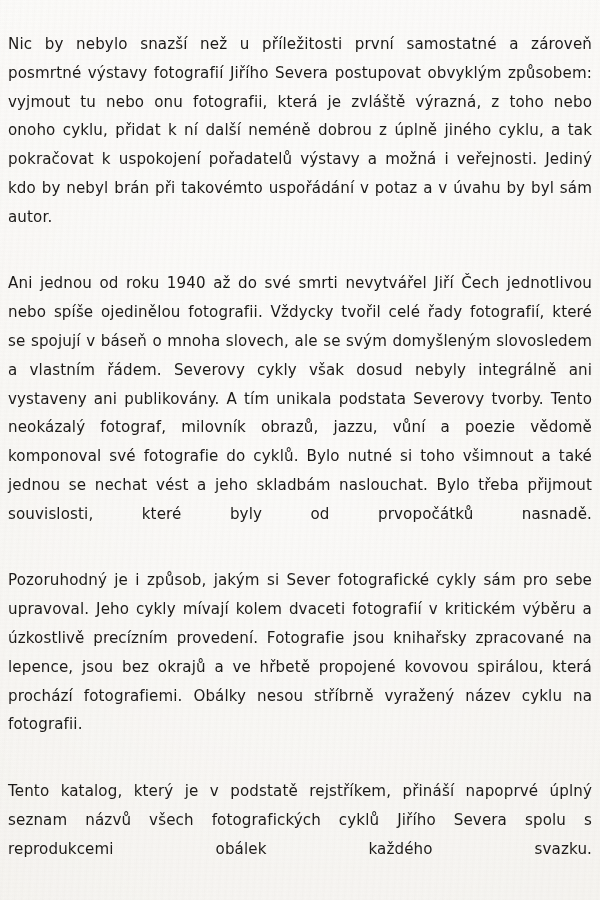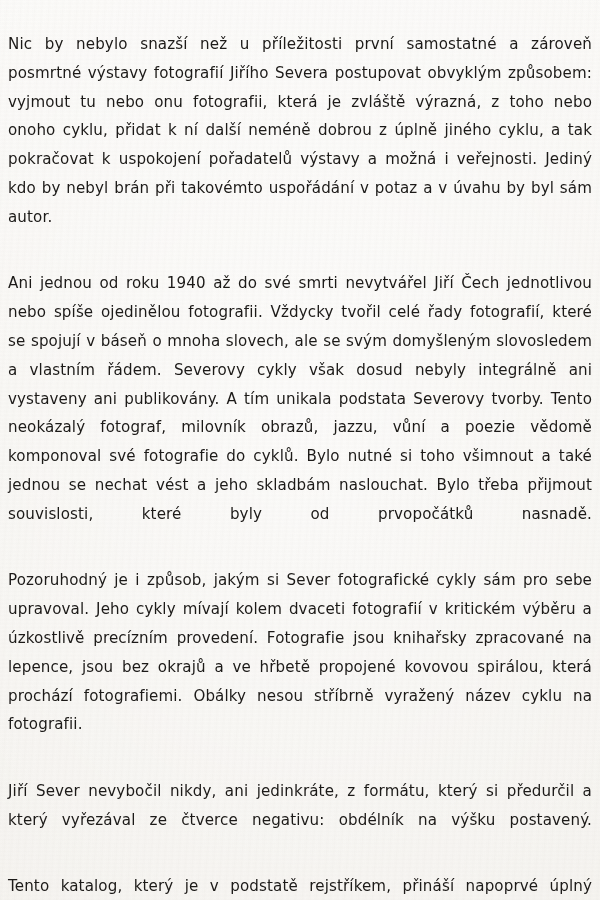--- a/index.html
+++ b/index.html
@@ -65,18 +65,17 @@
 
 <div class="page">
   <div class="body-text">
 
     <p class="para">Nic by nebylo snazší než u příležitosti první samostatné a zároveň posmrtné výstavy fotografií Jiřího Severa postupovat obvyklým způsobem: vyjmout tu nebo onu fotografii, která je zvláště výrazná, z toho nebo onoho cyklu, přidat k ní další neméně dobrou z úplně jiného cyklu, a tak pokračovat k uspokojení pořadatelů výstavy a možná i veřejnosti. Jediný kdo by nebyl brán při takovémto uspořádání v potaz a v úvahu by byl sám autor.</p>
 
     <p class="para">Ani jednou od roku 1940 až do své smrti nevytvářel Jiří Čech jednotlivou nebo spíše ojedinělou fotografii. Vždycky tvořil celé řady fotografií, které se spojují v báseň o mnoha slovech, ale se svým domyšleným slovosledem a vlastním řádem. Severovy cykly však dosud nebyly integrálně ani vystaveny ani publikovány. A tím unikala podstata Severovy tvorby. Tento neokázalý fotograf, milovník obrazů, jazzu, vůní a poezie vědomě komponoval své fotografie do cyklů. Bylo nutné si toho všimnout a také jednou se nechat vést a jeho skladbám naslouchat. Bylo třeba přijmout souvislosti, které byly od prvopočátků nasnadě.</p>
 
     <p class="para">Pozoruhodný je i způsob, jakým si Sever fotografické cykly sám pro sebe upravoval. Jeho cykly mívají kolem dvaceti fotografií v kritickém výběru a úzkostlivě precízním provedení. Fotografie jsou knihařsky zpracované na lepence, jsou bez okrajů a ve hřbetě propojené kovovou spirálou, která prochází fotografiemi. Obálky nesou stříbrně vyražený název cyklu na fotografii.</p>
 
-    <p class="para">Jiří Sever nevybočil nikdy, ani jedinkráte, z formátu, který si předurčil a který vyřezával ze čtverce negativu: obdélník na výšku postavený.</p>
 
     <p class="para">Tento katalog, který je v podstatě rejstříkem, přináší napoprvé úplný seznam názvů všech fotografických cyklů Jiřího Severa spolu s reprodukcemi obálek každého svazku.</p>
 
   </div>
 </div>
 
 </body></html>

